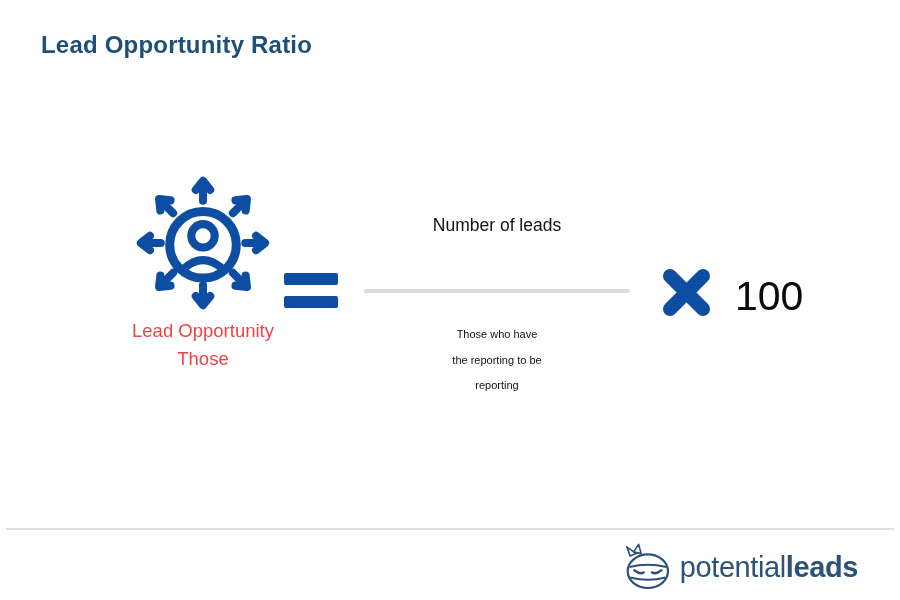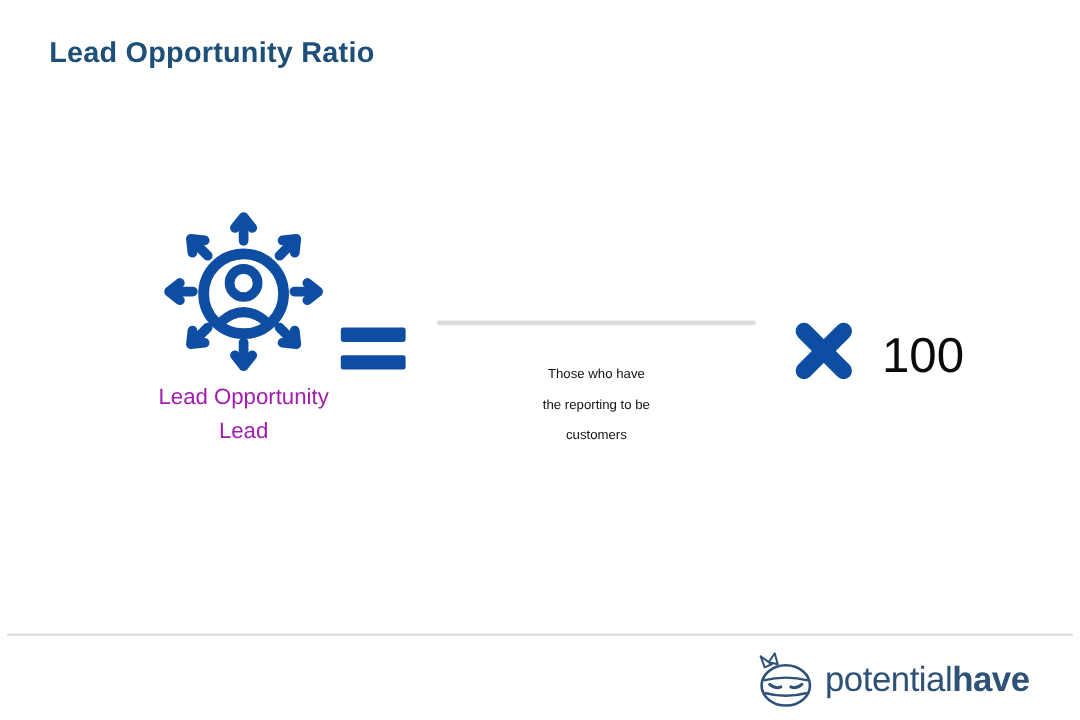--- a/index.html
+++ b/index.html
@@ -36,21 +36,21 @@
 
   
   .term-label {
     position: absolute;
     left: 88px;
     top: 317px;
     width: 230px;
     text-align: center;
     font-size: 18.5px;
     line-height: 28px;
-    color: #a21caf;
+    color: #ef4444;
   }
 
   
   .equals-sign {
     position: absolute;
     left: 284px;
     top: 273px;
     width: 54px;
     height: 36px;
   }
@@ -162,34 +162,35 @@
       <use href="#out-arrow" transform="rotate(135 80 80)"></use>
       <use href="#out-arrow" transform="rotate(180 80 80)"></use>
       <use href="#out-arrow" transform="rotate(225 80 80)"></use>
       <use href="#out-arrow" transform="rotate(270 80 80)"></use>
       <use href="#out-arrow" transform="rotate(315 80 80)"></use>
     </svg>
   </div>
 
   <div class="term-label">
     <div>Lead Opportunity</div>
-    <div>Lead</div>
+    <div>Those</div>
   </div>
 
   <div class="equals-sign" aria-label="=">
     <div class="bar"></div>
     <div class="bar"></div>
   </div>
 
   <div class="fraction">
+    <div class="numerator">Number of leads</div>
     <div class="fraction-bar"></div>
     <div class="denominator">
       <div>Those who have</div>
       <div>the reporting to be</div>
-      <div>customers</div>
+      <div>reporting</div>
     </div>
   </div>
 
   <div class="multiply-sign" aria-label="×">
     <svg width="55" height="55" viewBox="0 0 55 55" xmlns="http://www.w3.org/2000/svg">
       <line x1="11" y1="11" x2="44" y2="44" stroke="#0d4ea3" stroke-width="14" stroke-linecap="round"></line>
       <line x1="44" y1="11" x2="11" y2="44" stroke="#0d4ea3" stroke-width="14" stroke-linecap="round"></line>
     </svg>
   </div>
 
@@ -207,16 +208,16 @@
         <ellipse cx="32" cy="34" rx="24" ry="20" stroke="#2e5277" stroke-width="2.6" fill="#ffffff"></ellipse>
 
         <path d="M10 29 Q32 23.5 54 29" stroke="#2e5277" stroke-width="2.4" fill="none"></path>
 
         <path d="M16 33 Q22 38 27 35.5" stroke="#2e5277" stroke-width="3" stroke-linecap="round" fill="none"></path>
         <path d="M48 33 Q42 38 37 35.5" stroke="#2e5277" stroke-width="3" stroke-linecap="round" fill="none"></path>
 
         <path d="M11 41.5 Q32 47 53 41.5" stroke="#2e5277" stroke-width="2.4" fill="none"></path>
       </svg>
     </div>
-    <div class="brand-text"><span>potential</span><span class="bold">have</span></div>
+    <div class="brand-text"><span>potential</span><span class="bold">leads</span></div>
   </div>
 
 </div>
 
 </body></html>

